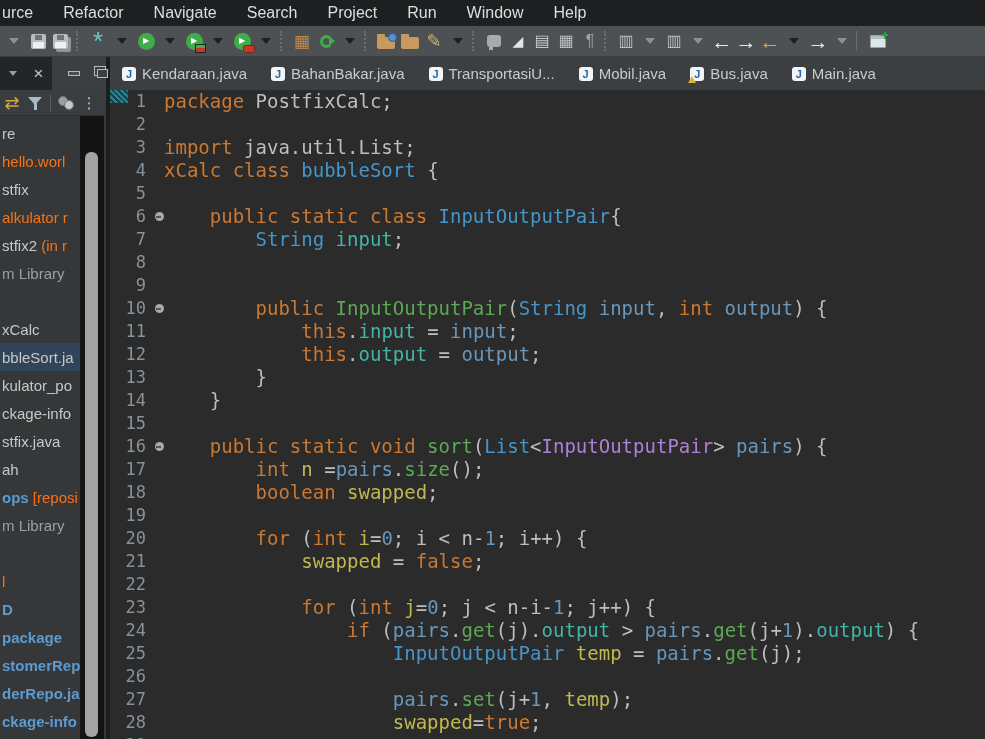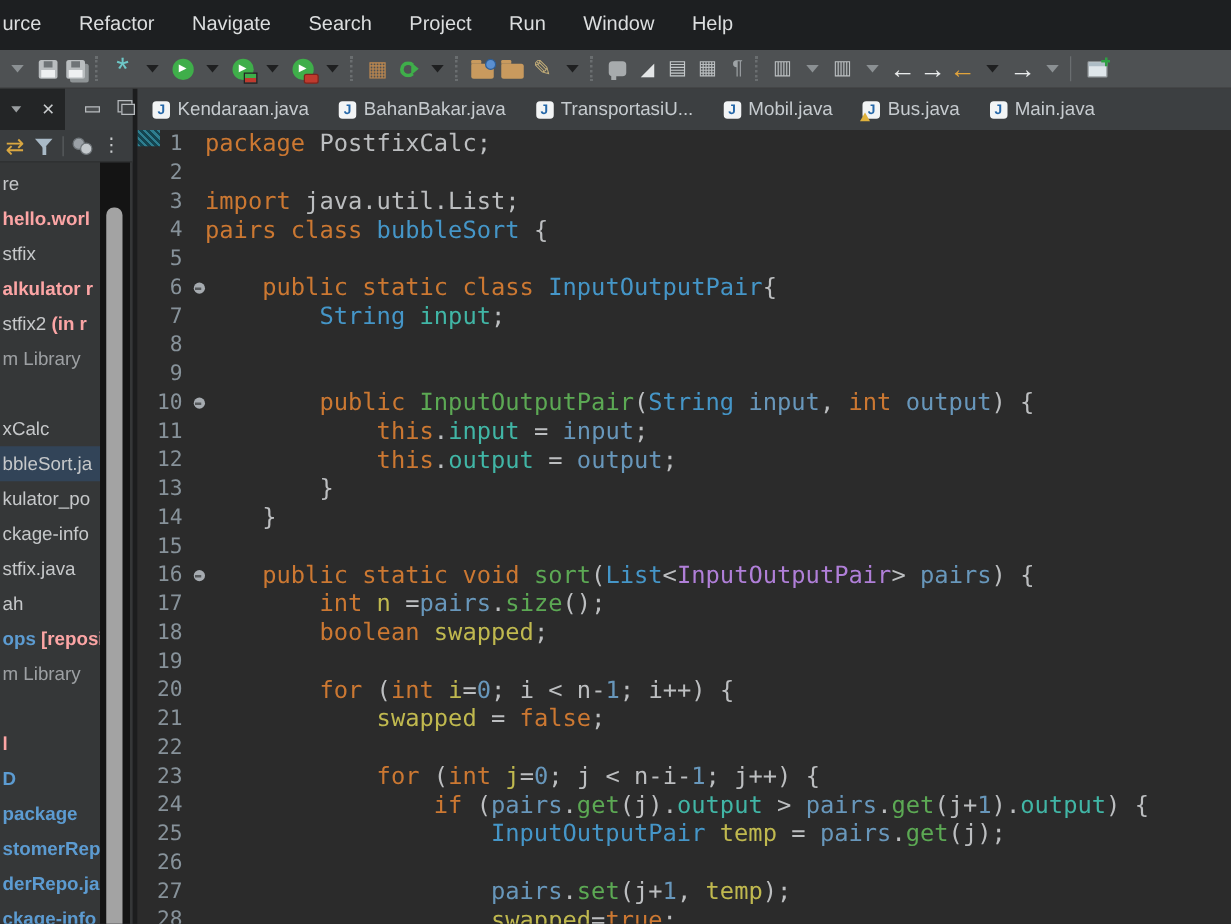--- a/index.html
+++ b/index.html
@@ -1,20 +1,20 @@
 <!DOCTYPE html>
 <html><head>
 <meta charset="utf-8">
 <style>
   * { margin:0; padding:0; box-sizing:border-box; }
   html,body { width:985px; height:739px; overflow:hidden; background:#2b2b2b;
               font-family:"Liberation Sans", sans-serif; }
 
   
-  .menubar { height:40px; background:#1d1f21; display:flex; align-items:center;
+  .menubar { height:26px; background:#1d1f21; display:flex; align-items:center;
              color:#dcdedf; font-size:16px; }
   .menu-item { padding:0 15px; height:26px; display:flex; align-items:center; cursor:default; }
   .menu-item:first-child { padding-left:2px; }
 
   .toolbar { height:31px; background:#4e5153; border-bottom:1px solid #3a3c3d;
              display:flex; align-items:center; padding-left:2px; }
   .tool { height:26px; min-width:22px; display:inline-flex; align-items:center;
           justify-content:center; margin:0 1px; position:relative; }
   .tsep { width:8px; height:20px; margin:0 2px; border-left:2px dotted #6a6e70; }
   .tsep.solid { border-left:1px solid #6a6e70; }
@@ -69,21 +69,21 @@
   .funnel::before { content:""; position:absolute; left:0; top:1px; width:0; height:0;
       border-left:7px solid transparent; border-right:7px solid transparent; border-top:8px solid #a9bac7; }
   .funnel::after { content:""; position:absolute; left:6px; top:7px; width:3px; height:7px; background:#a9bac7; }
   .beans { position:relative; width:16px; height:13px; }
   .beans::before,.beans::after { content:""; position:absolute; width:8px; height:8px; border-radius:50%; background:#9aa0a6; border:1px solid #6e7478; }
   .beans::before { left:0; top:0; } .beans::after { left:6px; top:4px; background:#c3c8cc; }
 
   .side-list { flex:1; overflow:hidden; padding-top:3px; position:relative;text-align:center; }
   .side-item { height:28px; display:flex; align-items:center; font-size:15px; padding-left:2px; white-space:pre; }
   .side-item.sel { background:rgba(45,95,150,.35); width:80px; }
-  .sw { color:#c6c8ca; } .sy { color:#fca5a5;font-weight:bold; } .sg { color:#9da0a3; } .sb { color:#5c9bd1;font-weight:bold; }
+  .sw { color:#c6c8ca; } .sy { color:#f97316; } .sg { color:#9da0a3; } .sb { color:#5c9bd1;font-weight:bold; }
 
   .scroll-track { position:absolute; top:59px; bottom:0; right:2px; width:24px; background:#141414; }
   .scroll-thumb { position:absolute; left:5px; top:36px; bottom:2px; width:13px; background:#a3a3a3; border-radius:6px; }
 
   
   .editor-col { flex:1; display:flex; flex-direction:column; min-width:0; }
   .tabbar { height:33px; background:#3c3f41; display:flex; align-items:center; overflow:hidden; }
   .tab { display:flex; align-items:center; gap:6px; padding:0 12px; height:33px; color:#c6cbcf; font-size:15px; white-space:nowrap; }
   .tab-icon { width:14px; height:14px; background:#f2f4f5; border-radius:3px; color:#2567a8;
               font-weight:bold; font-size:11px; display:flex; align-items:center; justify-content:center; position:relative; }
@@ -312,21 +312,21 @@
           <span class="tab-icon">J</span>
           <span>Main.java</span>
         </div>
       </div>
     <div class="code-area" id="code-area">
       <div class="hatch"></div>
       <div id="code-lines">
           <div class="line"><span class="gut">1</span><span class="code"><span class="k">package </span><span class="p">PostfixCalc;</span></span></div>
           <div class="line"><span class="gut">2</span><span class="code"></span></div>
           <div class="line"><span class="gut">3</span><span class="code"><span class="k">import </span><span class="p">java.util.List;</span></span></div>
-          <div class="line"><span class="gut">4</span><span class="code"><span class="k">pairs class </span><span class="t">bubbleSort </span><span class="p">{</span></span></div>
+          <div class="line"><span class="gut">4</span><span class="code"><span class="k">xCalc class </span><span class="t">bubbleSort </span><span class="p">{</span></span></div>
           <div class="line"><span class="gut">5</span><span class="code"></span></div>
           <div class="line"><span class="gut">6<span class="bullet"></span></span><span class="code"><span class="p">    </span><span class="k">public static class </span><span class="t">InputOutputPair</span><span class="p">{</span></span></div>
           <div class="line"><span class="gut">7</span><span class="code"><span class="p">        </span><span class="t">String </span><span class="f">input</span><span class="p">;</span></span></div>
           <div class="line"><span class="gut">8</span></div>
           <div class="line"><span class="gut">9</span><span class="code"></span></div>
           <div class="line"><span class="gut">10<span class="bullet"></span></span><span class="code"><span class="p">        </span><span class="k">public </span><span class="g">InputOutputPair</span><span class="p">(</span><span class="t">String </span><span class="n">input</span><span class="p">, </span><span class="k">int </span><span class="n">output</span><span class="p">) {</span></span></div>
           <div class="line"><span class="gut">11</span><span class="code"><span class="p">            </span><span class="k">this</span><span class="p">.</span><span class="f">input</span><span class="p"> = </span><span class="n">input</span><span class="p">;</span></span></div>
           <div class="line"><span class="gut">12</span><span class="code"><span class="p">            </span><span class="k">this</span><span class="p">.</span><span class="f">output</span><span class="p"> = </span><span class="n">output</span><span class="p">;</span></span></div>
           <div class="line"><span class="gut">13</span><span class="code"><span class="p">        }</span></span></div>
           <div class="line"><span class="gut">14</span><span class="code"><span class="p">    }</span></span></div>

